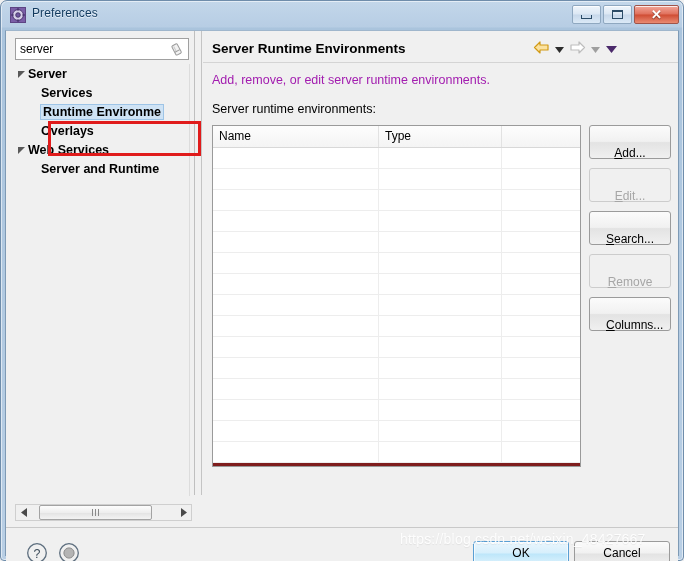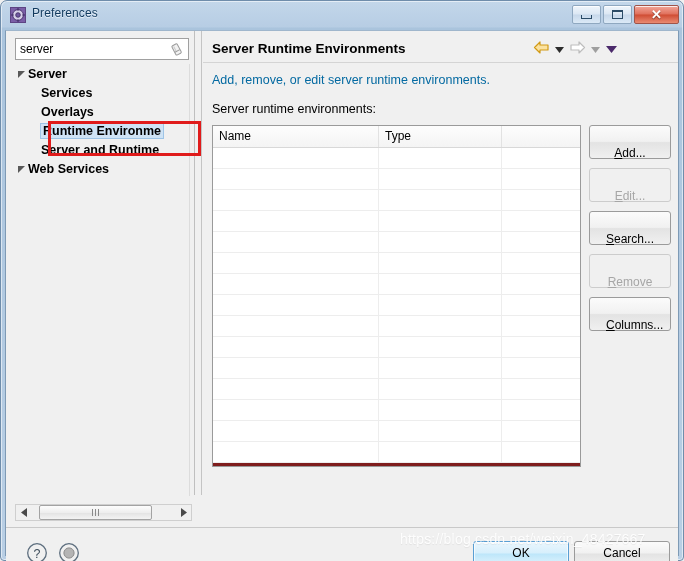--- a/index.html
+++ b/index.html
@@ -263,21 +263,21 @@
   .title-sep {
     position: absolute;
     left: 0; top: 31px;
     width: 475px; height: 1px;
     background: #d4d4d4;
   }
   .desc {
     position: absolute;
     left: 9px; top: 42px;
     font-size: 12.5px;
-    color: #0369a1;
+    color: #a21caf;
     white-space: nowrap;
   }
   .list-label {
     position: absolute;
     left: 9px; top: 71px;
     font-size: 12.5px;
     color: #000000;
     white-space: nowrap;
   }
 
@@ -482,42 +482,42 @@
               </svg>
           </span>
           <span class="tree-label">Server</span>
         </div>
 
         <div class="tree-row indent1">
           <span class="tw"></span>
           <span class="tree-label">Services</span>
         </div>
 
-        <div class="tree-row indent1">
-          <span class="tw"></span>
-          <span class="tree-label">Overlays</span>
-        </div>
-
         <div class="tree-row indent1 sel">
           <span class="tw"></span>
           <span class="tree-label">Runtime Environme</span>
         </div>
 
         <div class="tree-row indent1">
           <span class="tw"></span>
-          <span class="tree-label">Server and Runtime</span>
+          <span class="tree-label">Overlays</span>
         </div>
 
         <div class="tree-row">
           <span class="tw">
             <svg width="9" height="9" viewBox="0 0 9 9">
                 <path d="M1 2 L8 2 L1 9 Z" fill="#595959"></path>
               </svg>
           </span>
           <span class="tree-label">Web Services</span>
+        </div>
+
+        <div class="tree-row indent1">
+          <span class="tw"></span>
+          <span class="tree-label">Server and Runtime</span>
         </div>
 
       </div>
 
       <div class="tree-vtrack"></div>
 
       <div class="hscroll">
         <span class="sb-arrow">
           <svg width="7" height="9" viewBox="0 0 7 9">
               <path d="M6 0 L6 9 L0 4.5 Z" fill="#4a4a4a"></path>

